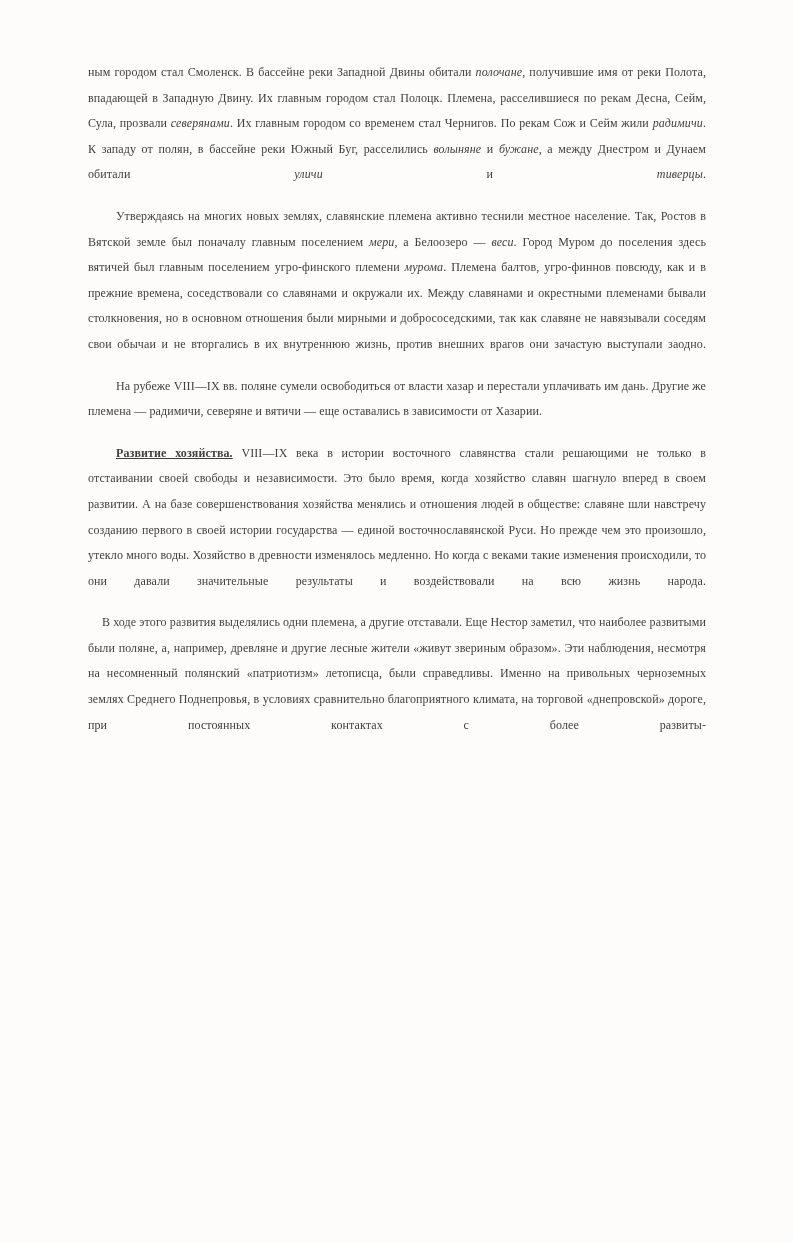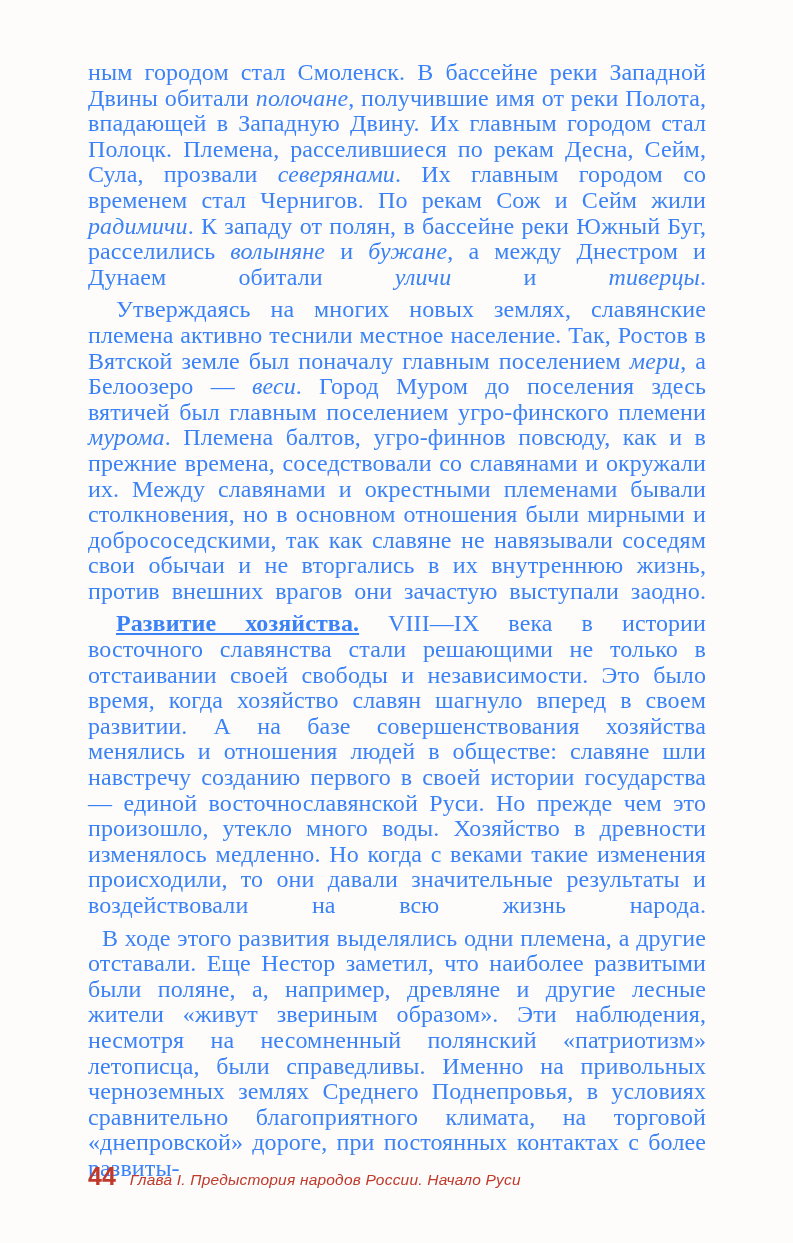--- a/index.html
+++ b/index.html
@@ -17,23 +17,23 @@
   }
   .content {
     position: absolute;
     left: 88px;
     top: 60px;
     width: 618px;
   }
   p {
     margin: 0;
     font-family: "Liberation Serif", serif;
-    font-size: 24px;
+    font-size: 12px;
     line-height: 25.6px;
-    color: #3b82f6;
+    color: #404040;
     text-align: justify;
     text-align-last: justify;
     letter-spacing: 0.1px;
     word-spacing: 0px;
   }
   p.last-left {
     text-align-last: left;
   }
   p.indent {
     text-indent: 28px;
@@ -65,37 +65,34 @@
     letter-spacing: 0px;
   }
   .running-title {
     font-family: "Liberation Sans", sans-serif;
     font-size: 15.5px;
     color: #c0392b;
     font-style: italic;
     letter-spacing: 0.2px;
   }
   .para-block > p + p {
-    margin-top: 7px;
+    margin-top: 16px;
   }
 </style>
 </head>
 <body>
 
 <div class="page">
 
   <div class="content">
     <div class="para-block">
 
       <p id="p1"><span>ным городом стал Смоленск. В бассейне реки Западной Двины обитали </span><i>полочане</i><span>, получившие имя от реки Полота, впадающей в Западную Двину. Их главным городом стал Полоцк. Племена, расселившиеся по рекам Десна, Сейм, Сула, прозвали </span><i>северянами</i><span>. Их главным городом со временем стал Чернигов. По рекам Сож и Сейм жили </span><i>радимичи</i><span>. К западу от полян, в бассейне реки Южный Буг, расселились </span><i>волыняне</i><span> и </span><i>бужане</i><span>, а между Днестром и Дунаем обитали </span><i>уличи</i><span> и </span><i>тиверцы</i><span>.</span></p>
       <p class="indent" id="p2"><span>Утверждаясь на многих новых землях, славянские племена активно теснили местное население. Так, Ростов в Вятской земле был поначалу главным поселением </span><i>мери</i><span>, а Белоозеро — </span><i>веси</i><span>. Город Муром до поселения здесь вятичей был главным поселением угро-финского племени </span><i>мурома</i><span>. Племена балтов, угро-финнов повсюду, как и в прежние времена, соседствовали со славянами и окружали их. Между славянами и окрестными племенами бывали столкновения, но в основном отношения были мирными и добрососедскими, так как славяне не навязывали соседям свои обычаи и не вторгались в их внутреннюю жизнь, против внешних врагов они зачастую выступали заодно.</span></p>
+      <p class="indent last-left" id="p3"><span>На рубеже VIII—IX вв. поляне сумели освободиться от власти хазар и перестали уплачивать им дань. Другие же племена — радимичи, северяне и вятичи — еще оставались в зависимости от Хазарии.</span></p>
       <p class="indent" id="p4"><b>Развитие хозяйства.</b><span> VIII—IX века в истории восточного славянства стали решающими не только в отстаивании своей свободы и независимости. Это было время, когда хозяйство славян шагнуло вперед в своем развитии. А на базе совершенствования хозяйства менялись и отношения людей в обществе: славяне шли навстречу созданию первого в своей истории государства — единой восточнославянской Руси. Но прежде чем это произошло, утекло много воды. Хозяйство в древности изменялось медленно. Но когда с веками такие изменения происходили, то они давали значительные результаты и воздействовали на всю жизнь народа.</span></p>
       <p class="indent-small" id="p5"><span>В ходе этого развития выделялись одни племена, а другие отставали. Еще Нестор заметил, что наиболее развитыми были поляне, а, например, древляне и другие лесные жители «живут звериным образом». Эти наблюдения, несмотря на несомненный полянский «патриотизм» летописца, были справедливы. Именно на привольных черноземных землях Среднего Поднепровья, в условиях сравнительно благоприятного климата, на торговой «днепровской» дороге, при постоянных контактах с более развиты-</span></p>
 
     </div>
   </div>
 
-  <div class="footer">
-    <span class="folio">44</span>
-    <span class="running-title">Глава I. Предыстория народов России. Начало Руси</span>
-  </div>
 
 </div>
 
 </body></html>

